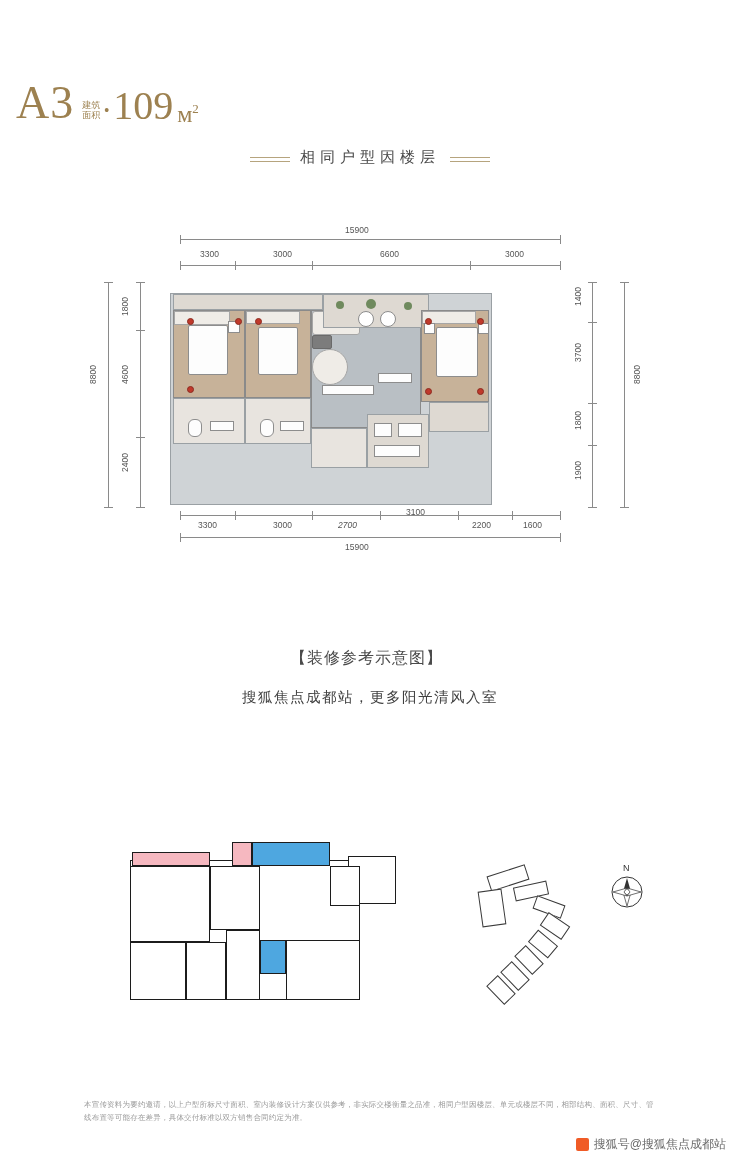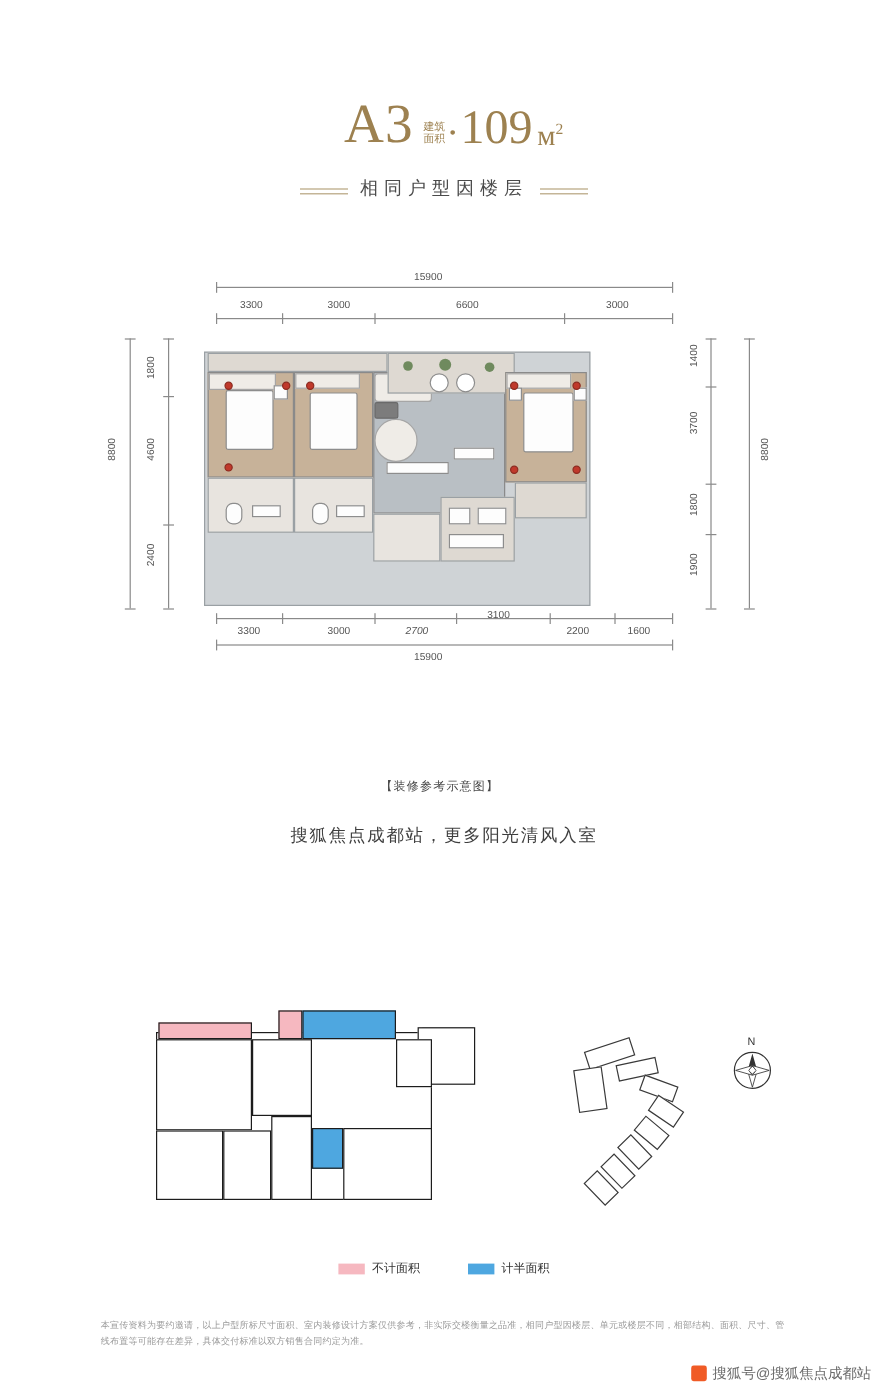--- a/index.html
+++ b/index.html
@@ -25,21 +25,20 @@
   .header {
     position: absolute;
     top: 80px;
     left: 0;
     width: 740px;
     text-align: center;
   }
   .title-row {
     display: flex;
     align-items: flex-end;
-    justify-content: center;
     gap: 4px;
     padding-left: 16px;
   }
   .title-code {
     font-family: "Liberation Serif", serif;
     font-size: 46px;
     letter-spacing: 1px;
     color: #9d8150;
     line-height: 1;
   }
@@ -182,21 +181,21 @@
     background: #fff;
   }
 
   
   .mid-tag {
     position: absolute;
     top: 648px;
     left: 0;
     width: 733px;
     text-align: center;
-    font-size: 10px;
+    font-size: 16px;
     color: #4a4a4a;
     letter-spacing: 1px;
   }
   .desc {
     position: absolute;
     top: 682px;
     left: 0;
     width: 740px;
     text-align: center;
   }
@@ -514,30 +513,20 @@
       <svg width="34" height="34" viewBox="0 0 34 34">
         <circle cx="17" cy="17" r="15" fill="none" stroke="#333" stroke-width="1"></circle>
         <polygon points="17,3 21,17 17,14 13,17" fill="#333"></polygon>
         <polygon points="17,31 21,17 17,20 13,17" fill="#fff" stroke="#333" stroke-width="0.7"></polygon>
         <polygon points="3,17 17,13 14,17 17,21" fill="#fff" stroke="#333" stroke-width="0.7"></polygon>
         <polygon points="31,17 17,13 20,17 17,21" fill="#fff" stroke="#333" stroke-width="0.7"></polygon>
       </svg>
     </div>
   </div>
 
-  <div class="legend">
-    <div class="legend-item">
-      <span class="sw sw-pink"></span>
-      <span>不计面积</span>
-    </div>
-    <div class="legend-item">
-      <span class="sw sw-blue"></span>
-      <span>计半面积</span>
-    </div>
-  </div>
 
   <div class="disclaimer">本宣传资料为要约邀请，以上户型所标尺寸面积、室内装修设计方案仅供参考，非实际交楼衡量之品准，相同户型因楼层、单元或楼层不同，相部结构、面积、尺寸、管线布置等可能存在差异，具体交付标准以双方销售合同约定为准。</div>
 
   <div class="watermark">
     <span class="wm-logo"></span>
     <span>搜狐号@搜狐焦点成都站</span>
   </div>
 
 </div>
 

